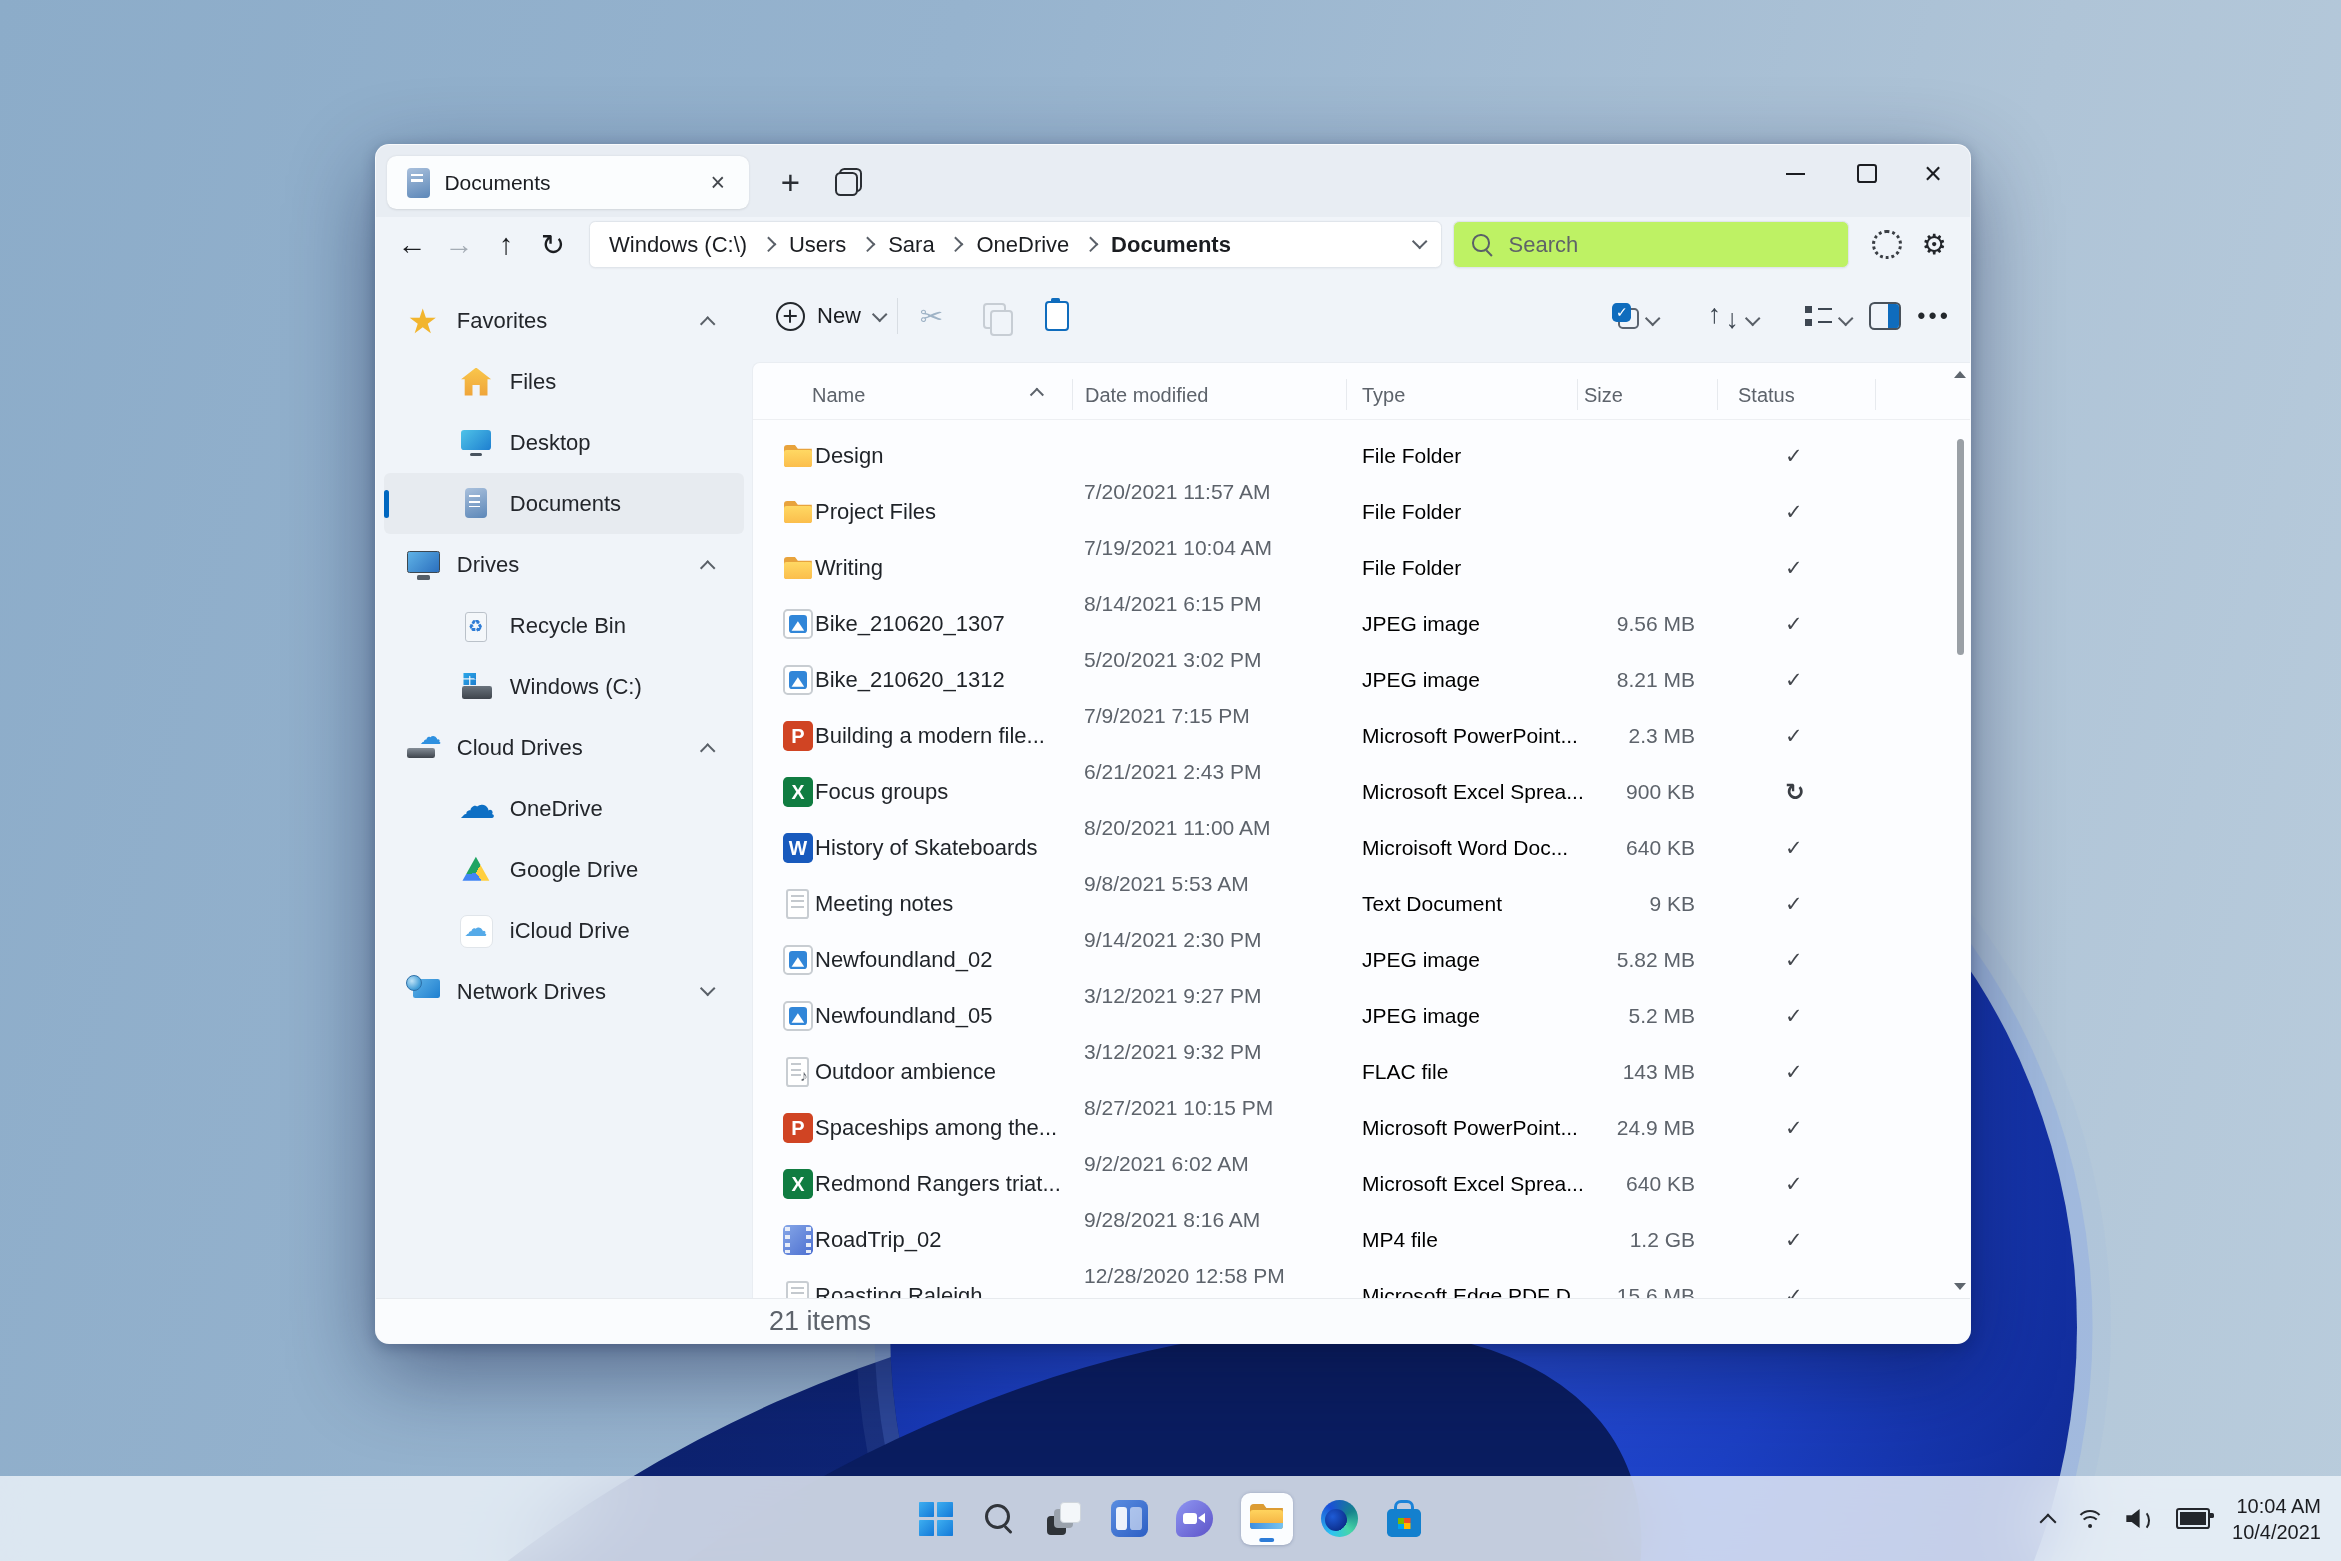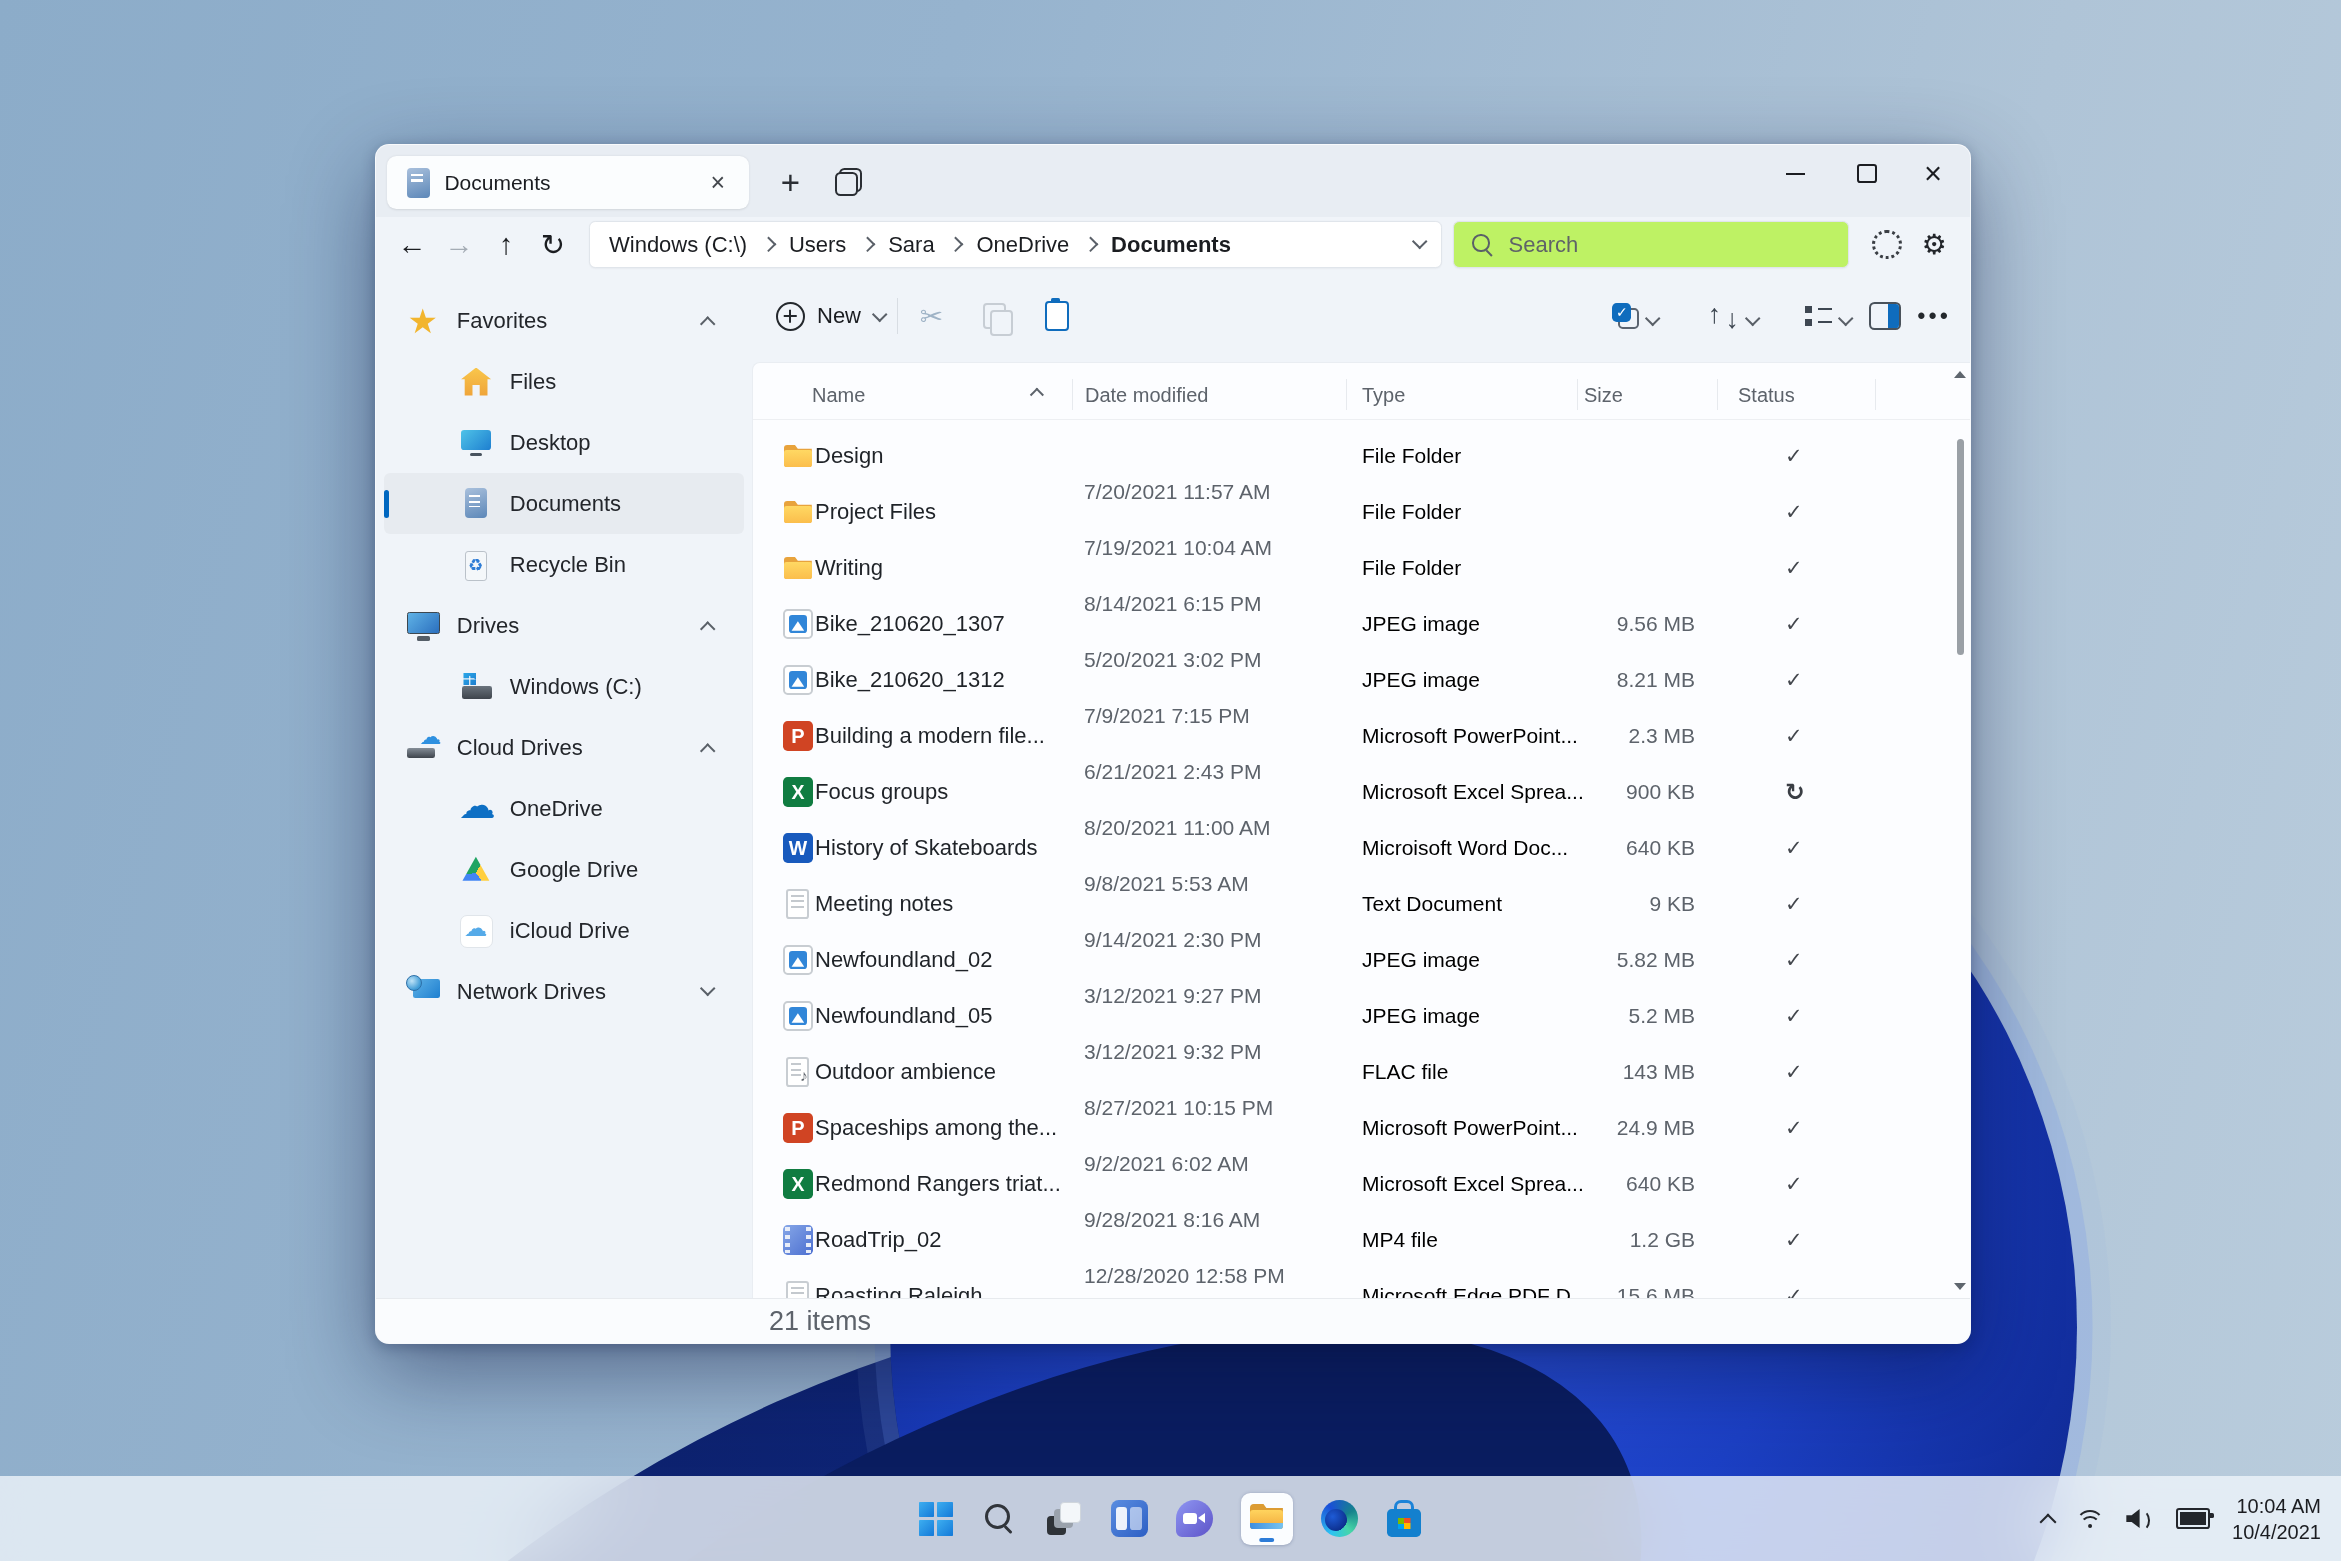--- a/index.html
+++ b/index.html
@@ -350,29 +350,29 @@
           <div class="sb-row k-item">
             <span class="sb-ic ic-desktop"></span>
             <span class="sb-label">Desktop</span>
 
           </div>
           <div class="sb-row k-item is-selected">
             <span class="sb-ic ic-docs"></span>
             <span class="sb-label">Documents</span>
 
           </div>
-          <div class="sb-row k-item">
-            <span class="sb-ic ic-recycle"></span>
-            <span class="sb-label">Recycle Bin</span>
-
-          </div>
           <div class="sb-row k-section">
             <span class="sb-ic ic-monitor"></span>
             <span class="sb-label">Drives</span>
             <span class="chv sb-chv d-up"></span>
+          </div>
+          <div class="sb-row k-item">
+            <span class="sb-ic ic-recycle"></span>
+            <span class="sb-label">Recycle Bin</span>
+
           </div>
           <div class="sb-row k-item">
             <span class="sb-ic ic-hdd"></span>
             <span class="sb-label">Windows (C:)</span>
 
           </div>
           <div class="sb-row k-section">
             <span class="sb-ic ic-clouddrive"></span>
             <span class="sb-label">Cloud Drives</span>
             <span class="chv sb-chv d-up"></span>

